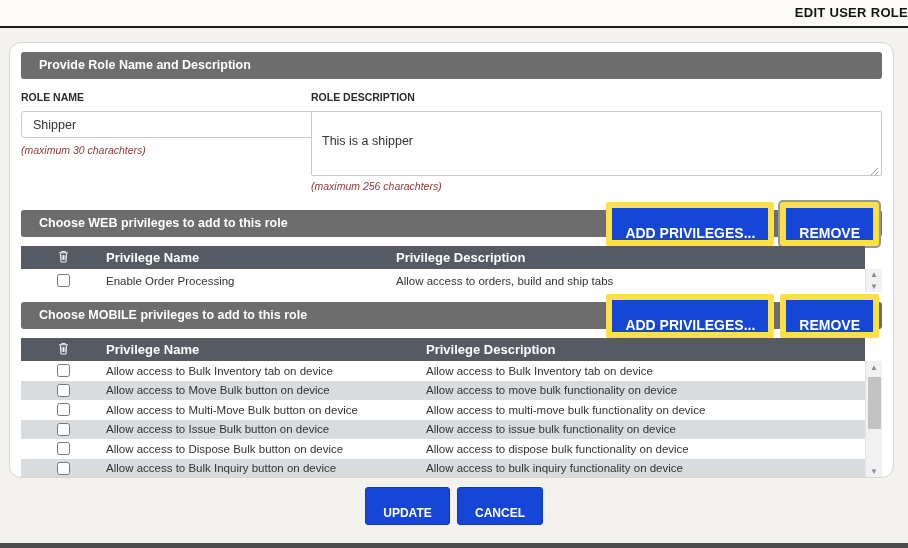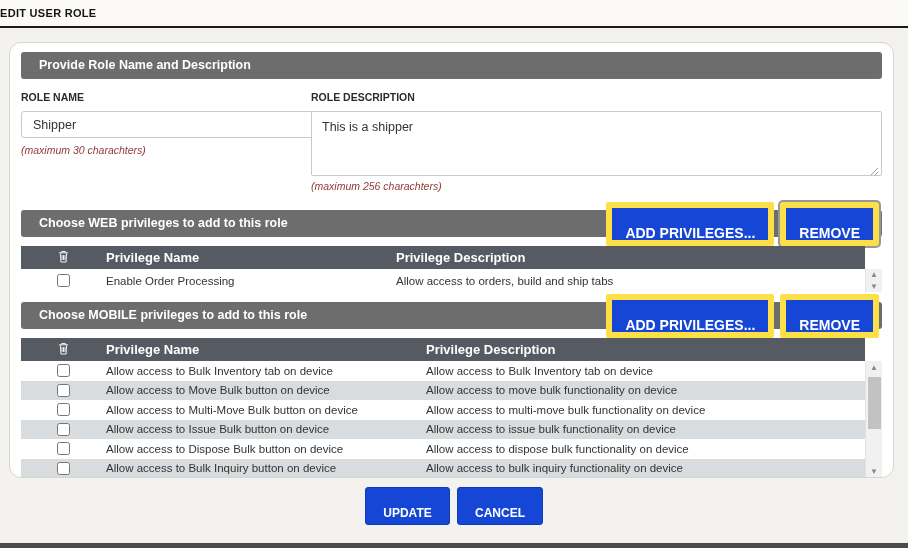--- a/index.html
+++ b/index.html
@@ -8,22 +8,22 @@
     font-family:"Liberation Sans", sans-serif;
     background:#f4f2ee;
     position:relative;
     overflow:hidden;
     color:#333;
   }
   .titlebar {
     height:28px; line-height:26px;
     background:#fbfaf7;
     border-bottom:2px solid #1b1b1b;
-    text-align:left;
-    font-size:11px; font-weight:bold; letter-spacing:.3px; color:#141414;
+    text-align:right;
+    font-size:13px; font-weight:bold; letter-spacing:.3px; color:#141414;
   }
   .panel {
     position:absolute; left:9px; right:14px; top:42px; height:436px;
     background:#fff;
     border:1px solid #d8d4cf; border-radius:12px;
     padding:9px 11px 10px 11px;
     overflow:hidden;
   }
   .section-bar {
     height:27px; line-height:27px;
@@ -47,21 +47,21 @@
   .text-input {
     width:311px; height:27px;
     border:1px solid #c9c9c9; border-radius:3px;
     padding:0 11px; font-size:12.5px; color:#333; font-family:inherit;
     background:#fff;
   }
   .ta-wrap { position:relative; }
   textarea.desc-input {
     width:100%; height:65px;
     border:1px solid #c9c9c9; border-radius:2px;
-    padding:8px 10px; font-size:12.5px; color:#333; font-family:inherit;
+    padding:22px 10px; font-size:12.5px; color:#333; font-family:inherit;
     resize:none; background:#fff; display:block; overflow:hidden;
   }
   .resize-handle { position:absolute; right:3px; bottom:4px; width:10px; height:10px; }
   .note { font-size:10.5px; font-style:italic; color:#8f3b38; margin-top:6px; }
   .note.ta-note { margin-top:4px; }
   .sec-gap-web { margin-top:18px; }
   .sec-gap-mobile { margin-top:10px; }
   .ptable { position:relative; margin-top:9px; padding-right:17px; }
   .thead {
     display:flex; align-items:center;

